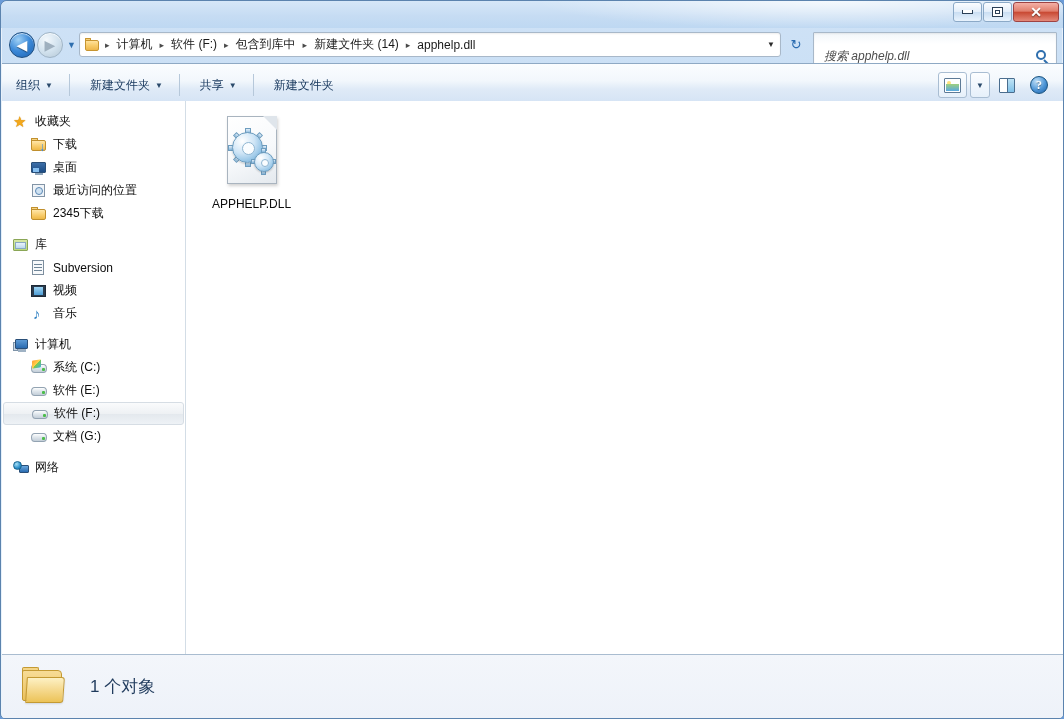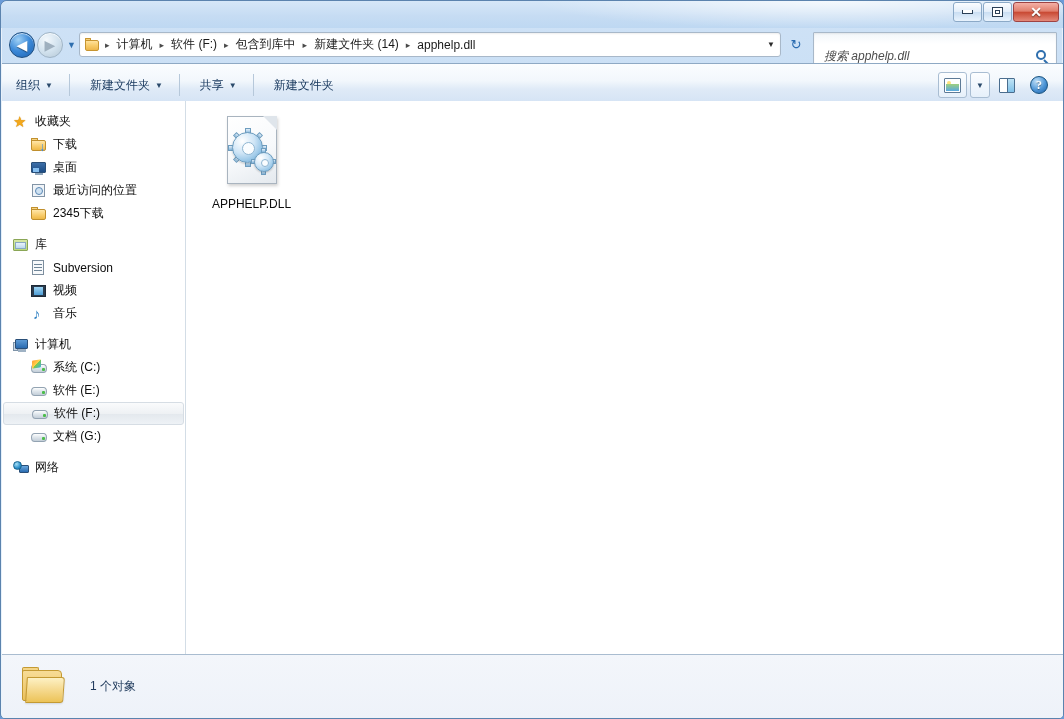--- a/index.html
+++ b/index.html
@@ -310,21 +310,21 @@
     position: absolute; left: 2px; top: 1px; width: 17px; height: 5px;
     background: #f4d588; border: 1px solid #c49a33; border-bottom: none; border-radius: 2px 2px 0 0;
   }
   #statusfolder .front {
     position: absolute; left: 6px; top: 11px; width: 38px; height: 26px;
     background: linear-gradient(180deg,#fdf1c4 0%, #f6db93 45%, #ecc358 100%);
     border: 1px solid #c49a33; border-radius: 1px 3px 3px 1px;
     transform: skewX(-4deg);
     box-shadow: 0 1px 2px rgba(0,0,0,.12);
   }
-  #statustext { margin-left: 24px; font-size: 12px; color: #1f3a5c; }
+  #statustext { margin-left: 24px; font-size: 17px; color: #1f3a5c; }
 </style>
 </head>
 <body>
 
 <div id="window">
 
   <div id="titlebar">
     <div class="glow"></div>
     <div id="wincontrols">
       <div class="winbtn">

